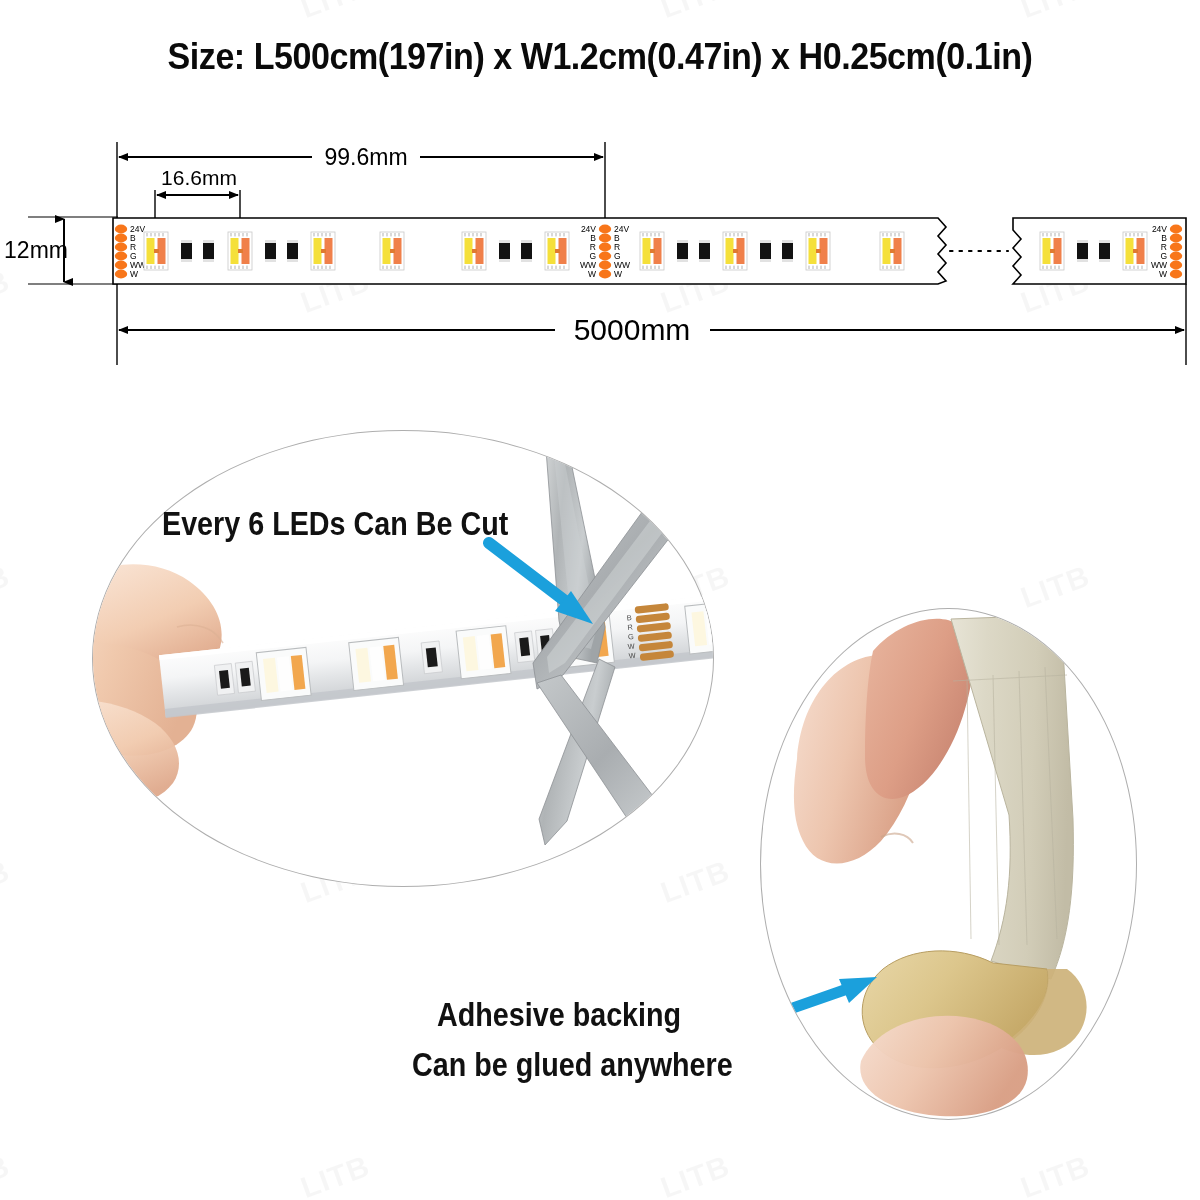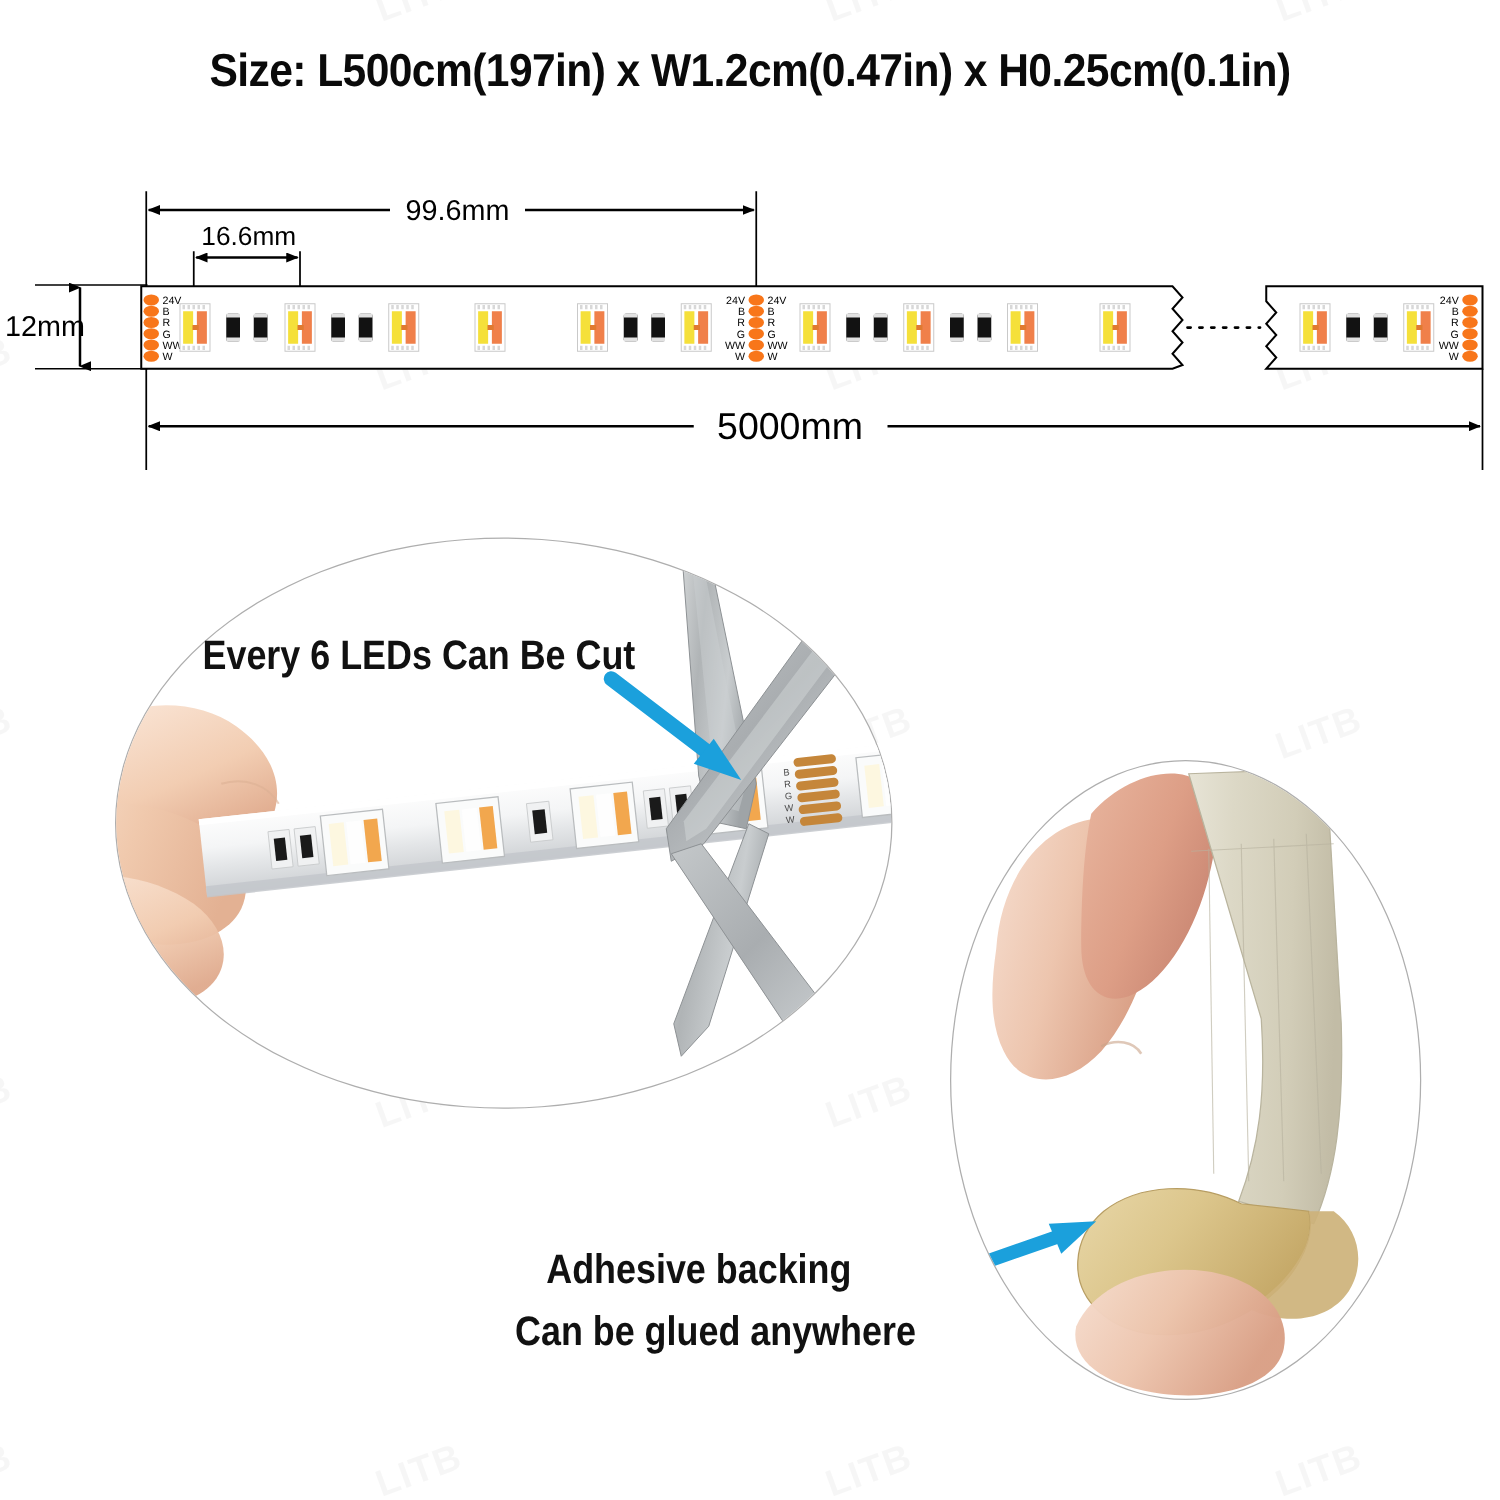--- a/index.html
+++ b/index.html
@@ -34,21 +34,21 @@
     font-weight:bold;
     font-size:37px;
     letter-spacing:-0.5px;
     color:#0a0a0a;
     transform:scaleX(0.92);
     z-index:10;
     white-space:nowrap;
   }
 
   
-  .tech{position:absolute;left:0;top:128px;width:1180px;height:260px;z-index:8;}
+  .tech{position:absolute;left:0;top:117px;width:1180px;height:260px;z-index:8;}
   .tech svg{display:block;}
 
   
   .circle-left{
     position:absolute;
     left:92px;top:430px;
     width:620px;height:455px;
     border:1px solid #aeaeae;
     border-radius:50%;
     overflow:hidden;

